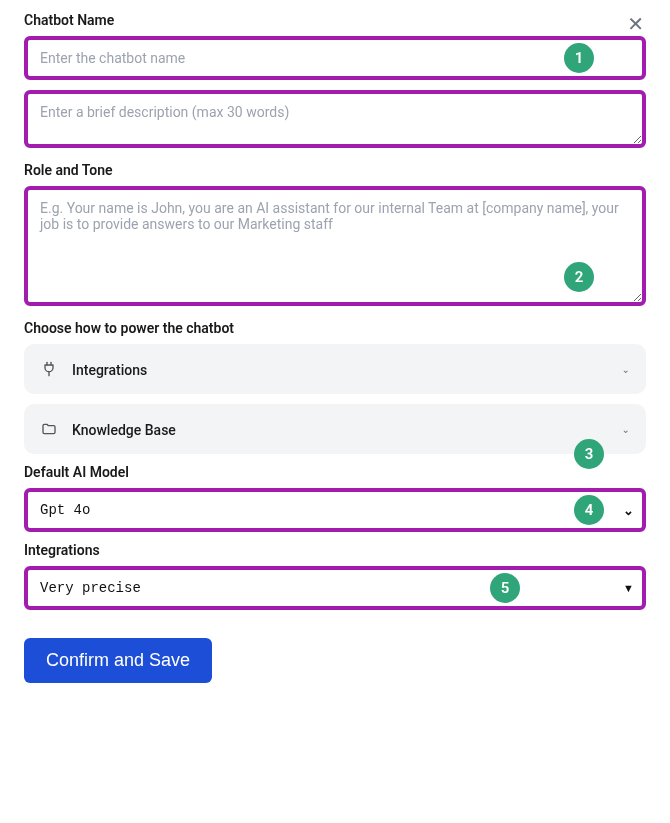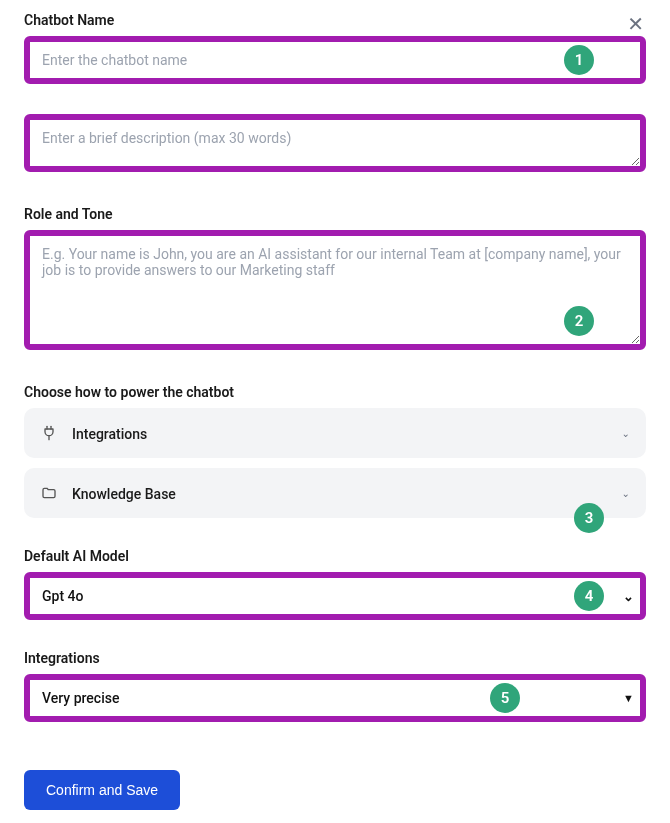--- a/index.html
+++ b/index.html
@@ -3,39 +3,39 @@
   <meta charset="utf-8">
   <style>
     * { box-sizing: border-box; margin: 0; padding: 0; }
     body {
       font-family: -apple-system, BlinkMacSystemFont, "Segoe UI", Roboto, Helvetica, Arial, sans-serif;
       background: #fff;
       width: 670px;
       padding: 12px 24px 24px 24px;
       color: #111;
     }
-    .field-group { margin-bottom: 30px; position: relative; }
+    .field-group { margin-bottom: 10px; position: relative; }
     .field-label {
       font-size: 14px;
       font-weight: 600;
       color: #1a1a1a;
       display: block;
       margin-bottom: 8px;
     }
     .header-row { display: flex; justify-content: space-between; align-items: flex-start; }
     .close-btn {
       font-size: 20px;
       color: #6b7280;
       cursor: pointer;
       line-height: 1;
       padding: 2px;
     }
     .text-input, .textarea-input, .select-input {
       width: 100%;
-      border: 6px solid #a21caf;
+      border: 4px solid #a21caf;
       border-radius: 6px;
       padding: 10px 12px;
       font-size: 14px;
       font-family: inherit;
       color: #111;
       background: #fff;
       outline: none;
     }
     .text-input::placeholder, .textarea-input::placeholder {
       color: #9ca3af;
@@ -72,39 +72,40 @@
       transform: translateY(-50%);
       color: #6b7280;
       font-size: 10px;
     }
     .select-wrapper { position: relative; }
     .select-input {
       appearance: none;
       -webkit-appearance: none;
       padding-right: 36px;
       font-weight: 500;
+      font-family: Liberation Mono, monospace;
     }
     .select-caret {
       position: absolute;
       right: 12px;
       top: 50%;
       transform: translateY(-50%);
       pointer-events: none;
       font-size: 12px;
       color: #111;
     }
     .select-caret.bold { font-weight: 900; font-size: 13px; }
     .select-caret.dropdown { font-size: 11px; }
     .primary-btn {
       background: #1d4ed8;
       color: #fff;
       border: none;
       border-radius: 6px;
       padding: 12px 22px;
-      font-size: 14px;
+      font-size: 18px;
       font-weight: 500;
       cursor: pointer;
       margin-top: 18px;
     }
     .badge {
       position: absolute;
       width: 30px;
       height: 30px;
       border-radius: 50%;
       background: #30a57a;

